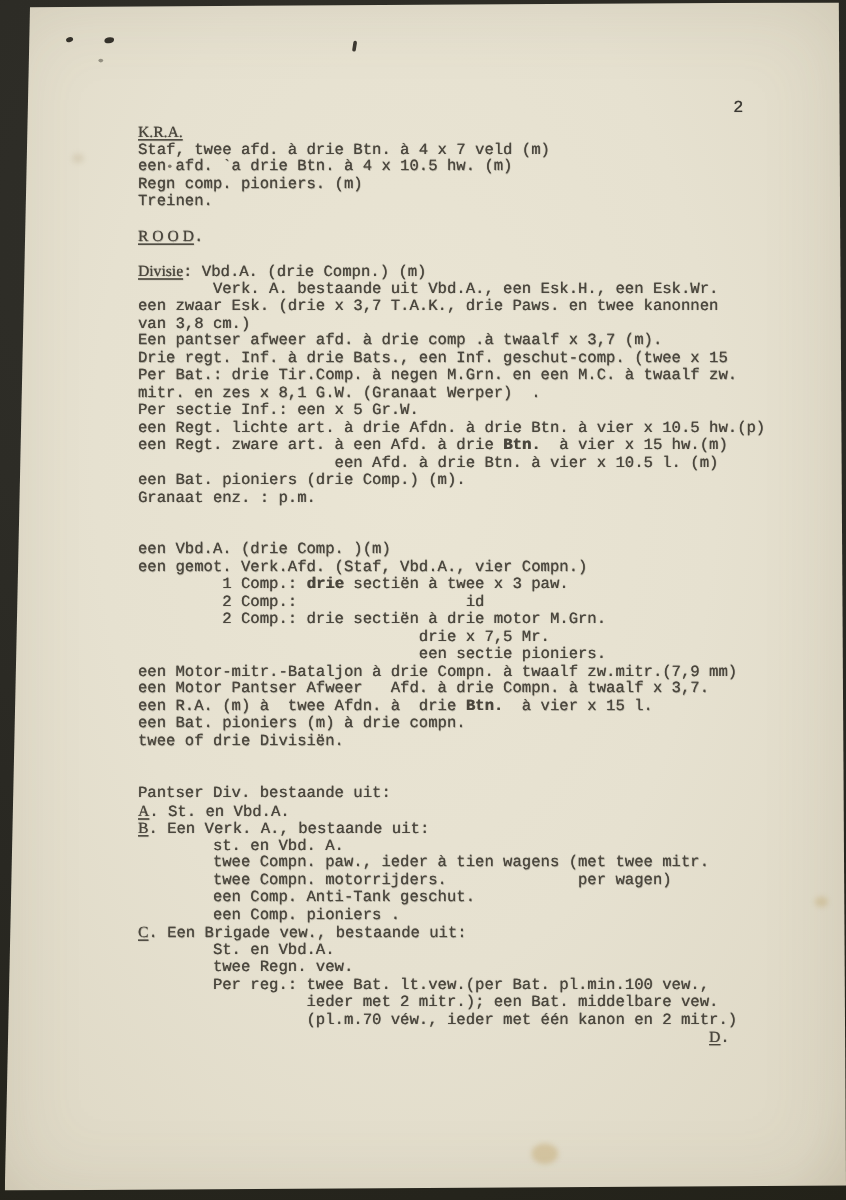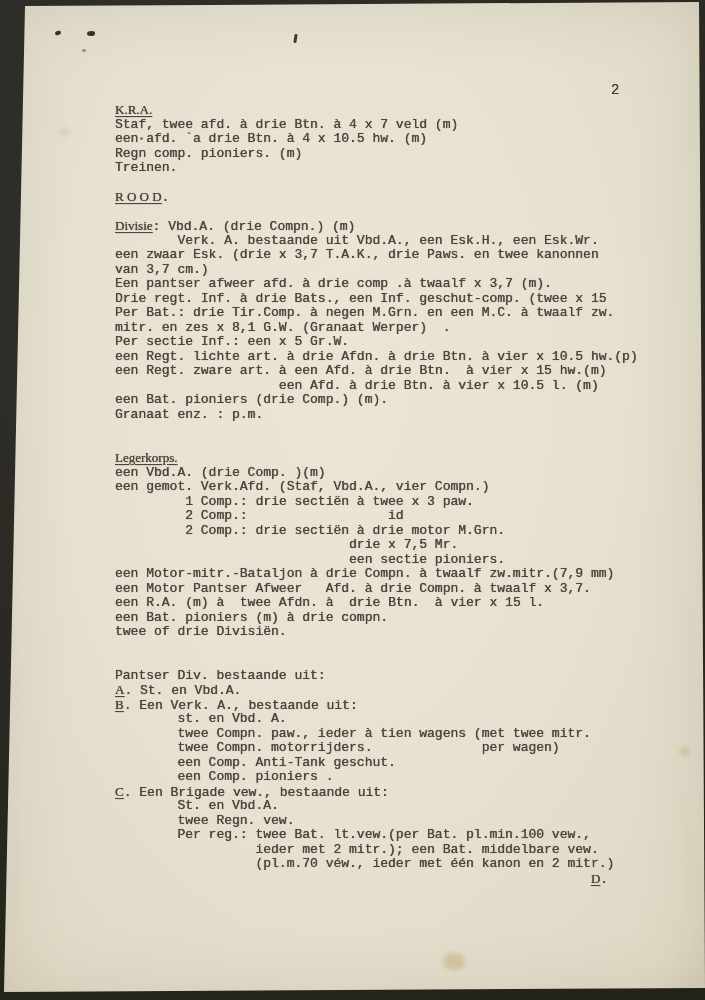--- a/index.html
+++ b/index.html
@@ -21,21 +21,21 @@
     font-size:14px;color:#3b3933;letter-spacing:.5px;
     text-shadow:0 0 .6px rgba(59,57,51,.8);
   }
   .doc{
     position:absolute;left:115px;top:103px;width:575px;
     font-size:13px;color:#4a463d;
     text-shadow:0 0 .7px rgba(74,70,61,.85), .4px .4px 0 rgba(74,70,61,.3);
   }
   .line{height:14.5px;line-height:14.5px;white-space:pre;}
   .u{text-decoration:underline;text-underline-offset:2px;text-decoration-thickness:1px;font-family:Liberation Serif, serif;}
-  .b{font-weight:normal;text-shadow:.5px 0 0 rgba(74,70,61,.9);}
+  .b{font-weight:bold;text-shadow:.5px 0 0 rgba(74,70,61,.9);}
   .speck{position:absolute;background:#35322b;border-radius:50%;}
   .speck.s1{left:55px;top:31px;width:6px;height:4px;transform:rotate(-18deg);}
   .speck.s2{left:87px;top:31px;width:8px;height:5px;border-radius:60% 40% 55% 45%;}
   .speck.s3{left:294px;top:34px;width:3px;height:9px;border-radius:2px;transform:rotate(9deg);background:#3c3931;}
   .speck.s4{left:82px;top:49px;width:4px;height:3px;opacity:.45;}
   .speck.s5{left:140px;top:137px;width:3px;height:3px;opacity:.6;}
   .stain{position:absolute;border-radius:50%;filter:blur(2px);}
   .stain.t1{left:443px;top:953px;width:22px;height:17px;background:rgba(188,158,92,.38);}
   .stain.t2{left:679px;top:747px;width:11px;height:9px;background:rgba(188,158,92,.32);}
   .stain.t3{left:60px;top:128px;width:10px;height:8px;background:rgba(160,140,95,.18);}
@@ -51,34 +51,33 @@
         <div class="line"><span>Staf, twee afd. à drie Btn. à 4 x 7 veld (m)</span></div>
         <div class="line"><span>een afd. `a drie Btn. à 4 x 10.5 hw. (m)</span></div>
         <div class="line"><span>Regn comp. pioniers. (m)</span></div>
         <div class="line"><span>Treinen.</span></div>
         <div class="line"></div>
         <div class="line"><span class="u">R O O D</span><span>.</span></div>
         <div class="line"></div>
         <div class="line"><span class="u">Divisie</span><span>: Vbd.A. (drie Compn.) (m)</span></div>
         <div class="line"><span>        Verk. A. bestaande uit Vbd.A., een Esk.H., een Esk.Wr.</span></div>
         <div class="line"><span>een zwaar Esk. (drie x 3,7 T.A.K., drie Paws. en twee kanonnen</span></div>
-        <div class="line"><span>van 3,7 cm.)</span></div>
+        <div class="line"><span>van 3,8 cm.)</span></div>
         <div class="line"><span>Een pantser afweer afd. à drie comp .à twaalf x 3,7 (m).</span></div>
         <div class="line"><span>Drie regt. Inf. à drie Bats., een Inf. geschut-comp. (twee x 15</span></div>
         <div class="line"><span>Per Bat.: drie Tir.Comp. à negen M.Grn. en een M.C. à twaalf zw.</span></div>
         <div class="line"><span>mitr. en zes x 8,1 G.W. (Granaat Werper)  .</span></div>
         <div class="line"><span>Per sectie Inf.: een x 5 Gr.W.</span></div>
         <div class="line"><span>een Regt. lichte art. à drie Afdn. à drie Btn. à vier x 10.5 hw.(p)</span></div>
         <div class="line"><span>een Regt. zware art. à een Afd. à drie </span><span class="b">Btn.</span><span>  à vier x 15 hw.(m)</span></div>
         <div class="line"><span>                     een Afd. à drie Btn. à vier x 10.5 l. (m)</span></div>
         <div class="line"><span>een Bat. pioniers (drie Comp.) (m).</span></div>
         <div class="line"><span>Granaat enz. : p.m.</span></div>
         <div class="line"></div>
         <div class="line"></div>
-        <div class="line"><span class="u">Legerkorps.</span></div>
         <div class="line"><span>een Vbd.A. (drie Comp. )(m)</span></div>
         <div class="line"><span>een gemot. Verk.Afd. (Staf, Vbd.A., vier Compn.)</span></div>
         <div class="line"><span>         1 Comp.: </span><span class="b">drie</span><span> sectiën à twee x 3 paw.</span></div>
         <div class="line"><span>         2 Comp.:                  id</span></div>
         <div class="line"><span>         2 Comp.: drie sectiën à drie motor M.Grn.</span></div>
         <div class="line"><span>                              drie x 7,5 Mr.</span></div>
         <div class="line"><span>                              een sectie pioniers.</span></div>
         <div class="line"><span>een Motor-mitr.-Bataljon à drie Compn. à twaalf zw.mitr.(7,9 mm)</span></div>
         <div class="line"><span>een Motor Pantser Afweer   Afd. à drie Compn. à twaalf x 3,7.</span></div>
         <div class="line"><span>een R.A. (m) à  twee Afdn. à  drie </span><span class="b">Btn.</span><span>  à vier x 15 l.</span></div>

